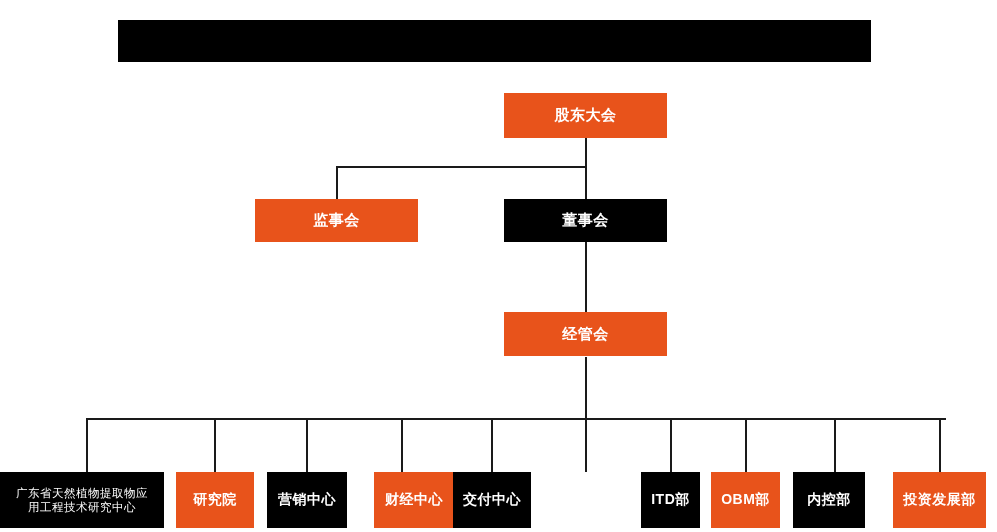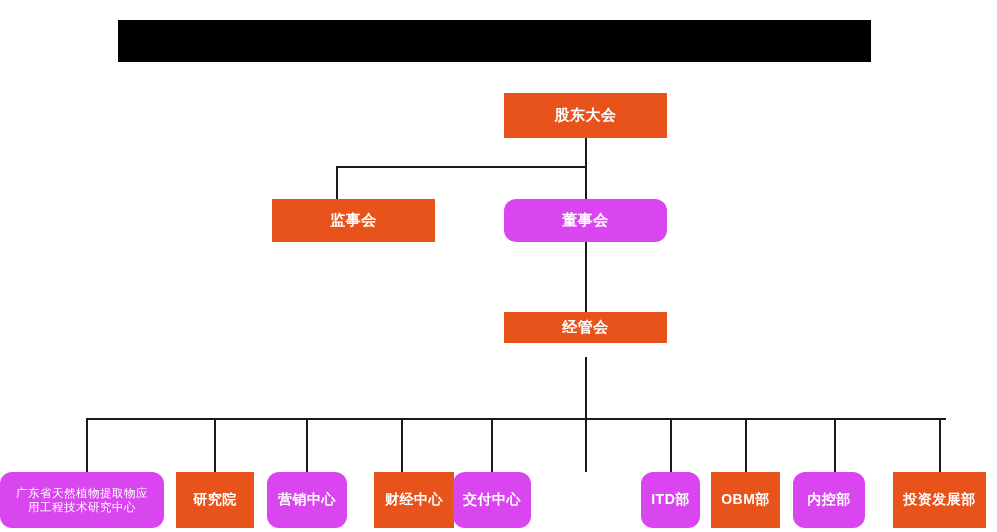--- a/index.html
+++ b/index.html
@@ -40,21 +40,21 @@
     align-items: center;
     justify-content: center;
     text-align: center;
     color: #ffffff;
     line-height: 1.25;
     letter-spacing: 0.5px;
     font-weight: 700;
     z-index: 3;
   }
   .node.dark  { background: #E8531B; }
-  .node.light { background: #d946ef; border-radius: 12px; }
+  .node.light { background: #000000; }
 
   .node-label {
     display: block;
     width: 100%;
     padding: 0 4px;
     white-space: pre-line;
   }
 
   
   .line {
@@ -101,29 +101,29 @@
   <div class="line vline" style="left:585px; top:418px; height:54px;"></div>
   <div class="line vline" style="left:670px; top:418px; height:54px;"></div>
   <div class="line vline" style="left:745px; top:418px; height:54px;"></div>
   <div class="line vline" style="left:834px; top:418px; height:54px;"></div>
   <div class="line vline" style="left:939px; top:418px; height:54px;"></div>
 
   <div class="node dark tier1" style="left:504px; top:93px; width:163px; height:45px;">
     <span class="node-label">股东大会</span>
   </div>
 
-  <div class="node dark tier2" style="left:255px; top:199px; width:163px; height:43px;margin-left:17px;">
+  <div class="node dark tier2" style="left:255px; top:199px; width:163px; height:43px;">
     <span class="node-label">监事会</span>
   </div>
 
   <div class="node light tier2" style="left:504px; top:199px; width:163px; height:43px;">
     <span class="node-label">董事会</span>
   </div>
 
-  <div class="node dark tier3" style="left:504px; top:312px; width:163px; height:31px;">
+  <div class="node dark tier3" style="left:504px; top:312px; width:163px; height:44px;">
     <span class="node-label">经管会</span>
   </div>
 
   <div class="node light leaf-small" style="left:0px; top:472px; width:164px; height:56px;">
     <span class="node-label">广东省天然植物提取物应
 用工程技术研究中心</span>
   </div>
 
   <div class="node dark leaf" style="left:176px; top:472px; width:78px; height:56px;">
     <span class="node-label">研究院</span>

